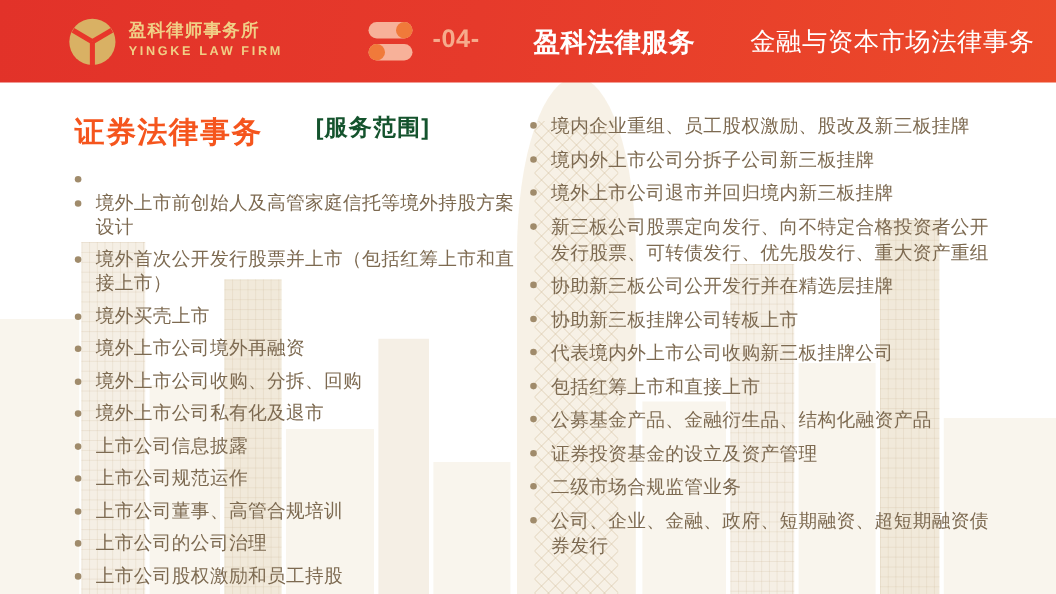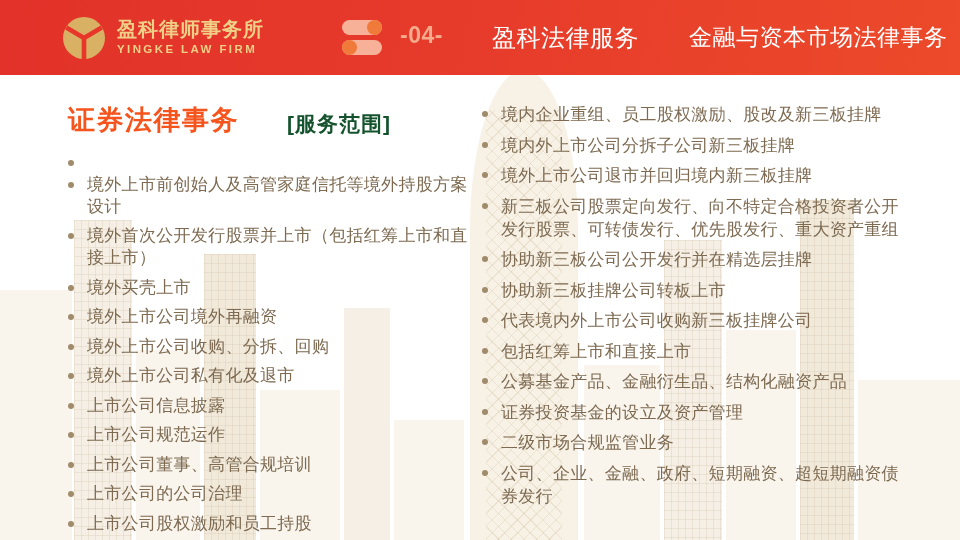--- a/index.html
+++ b/index.html
@@ -78,21 +78,21 @@
     width: 44px; height: 44px;
     flex: 0 0 44px;
     position: relative;
   }
   #brand-wordmark {
     margin-left: 11px;
     line-height: 1;
   }
   #brand-cn {
     display: block;
-    font-size: 20px;
+    font-size: 16px;
     font-weight: bold;
     color: #f0cf86;
     letter-spacing: 1px;
   }
   #brand-en {
     display: block;
     margin-top: 5px;
     font-size: 11.5px;
     font-weight: bold;
     color: #f0cf86;
@@ -133,21 +133,21 @@
   }
   #slide-number {
     font-size: 23px;
     font-weight: bold;
     color: #f6ab8c;
     letter-spacing: .5px;
   }
   #header-title-main {
     margin-left: 9px;
     font-size: 24px;
-    font-weight: normal;
+    font-weight: bold;
     color: #ffffff;
     letter-spacing: .5px;
   }
   #header-title-sub {
     margin-left: 10px;
     font-size: 23px;
     font-weight: normal;
     color: #ffffff;
     letter-spacing: .5px;
   }
@@ -157,21 +157,21 @@
     position: absolute;
     inset: 75px 0 0 0;
     z-index: 4;
   }
 
   #title-row {
     position: absolute;
     left: 68px;
     top: 27px;
     display: flex;
-    align-items: flex-end;
+    align-items: flex-start;
   }
   #section-title {
     font-size: 27px;
     font-weight: bold;
     color: #f5551d;
     letter-spacing: 1.5px;
   }
   #scope-label {
     margin-left: 48px;
     font-size: 21px;

